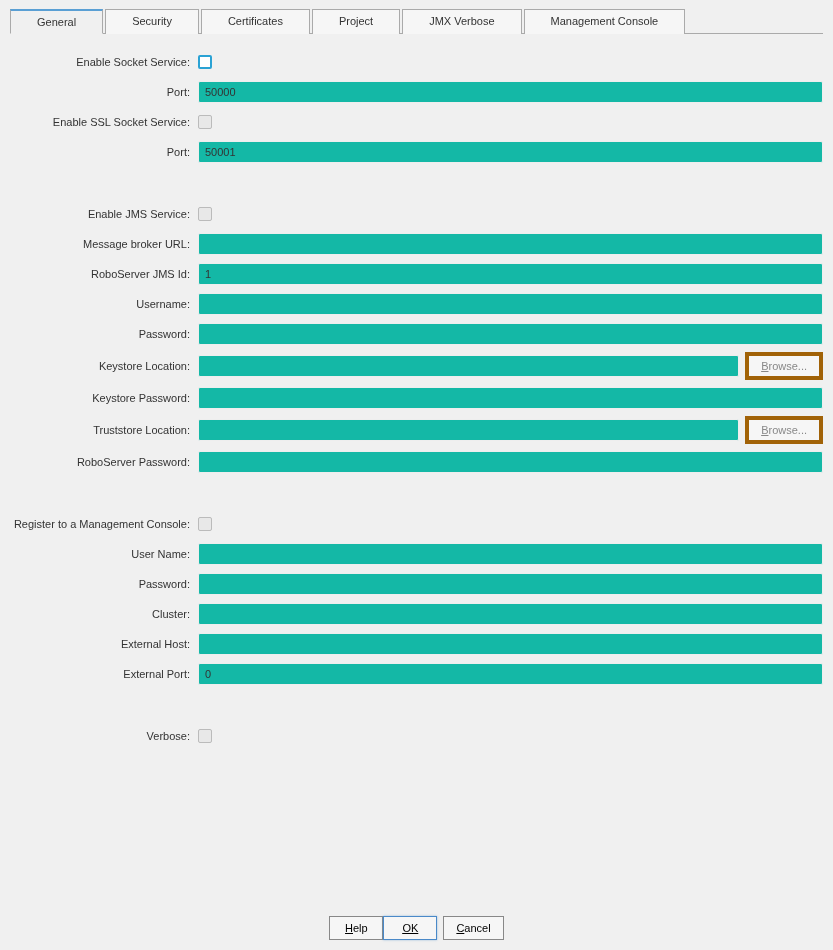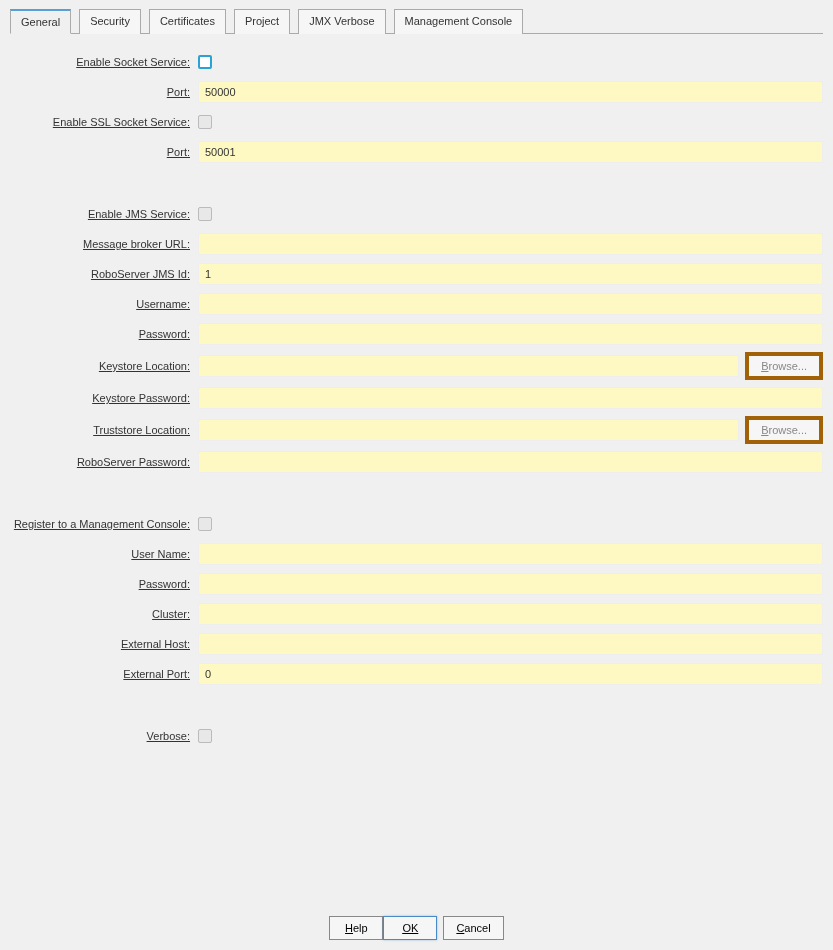--- a/index.html
+++ b/index.html
@@ -16,25 +16,25 @@
       padding: 8px 10px;
       height: 100%;
       position: relative;
     }
     .tabs {
       display: flex;
       border-bottom: 1px solid #aaa;
       margin-bottom: 16px;
     }
     .tab {
-      padding: 5px 10px;
+      padding: 5px 26px;
       border: 1px solid #aaa;
       border-bottom: none;
       background: #f6f6f6;
-      margin-right: 8px;
+      margin-right: 2px;
       cursor: pointer;
       font-size: 11px;
       color: #333;
       position: relative;
       top: 1px;
     }
     .tab.active {
       border-top: 2px solid #5a9fd4;
       background: #f0f0f0;
       border-bottom: 1px solid #f0f0f0;
@@ -44,34 +44,33 @@
       align-items: center;
       margin-bottom: 6px;
       min-height: 24px;
     }
     .form-label {
       width: 188px;
       text-align: right;
       padding-right: 8px;
       font-size: 11px;
       color: #333;
-      text-decoration: underline;
     }
     .form-control-cell {
       flex: 1;
       display: flex;
       align-items: center;
       gap: 6px;
     }
     .text-input {
       flex: 1;
       height: 22px;
       padding: 2px 6px;
       border: 1px solid #eee;
-      background: #fef9c3;
+      background: #14b8a6;
       font-size: 11px;
       color: #333;
       border-radius: 2px;
     }
     .checkbox {
       width: 14px;
       height: 14px;
       border: 1px solid #999;
       background: #fff;
       cursor: pointer;

